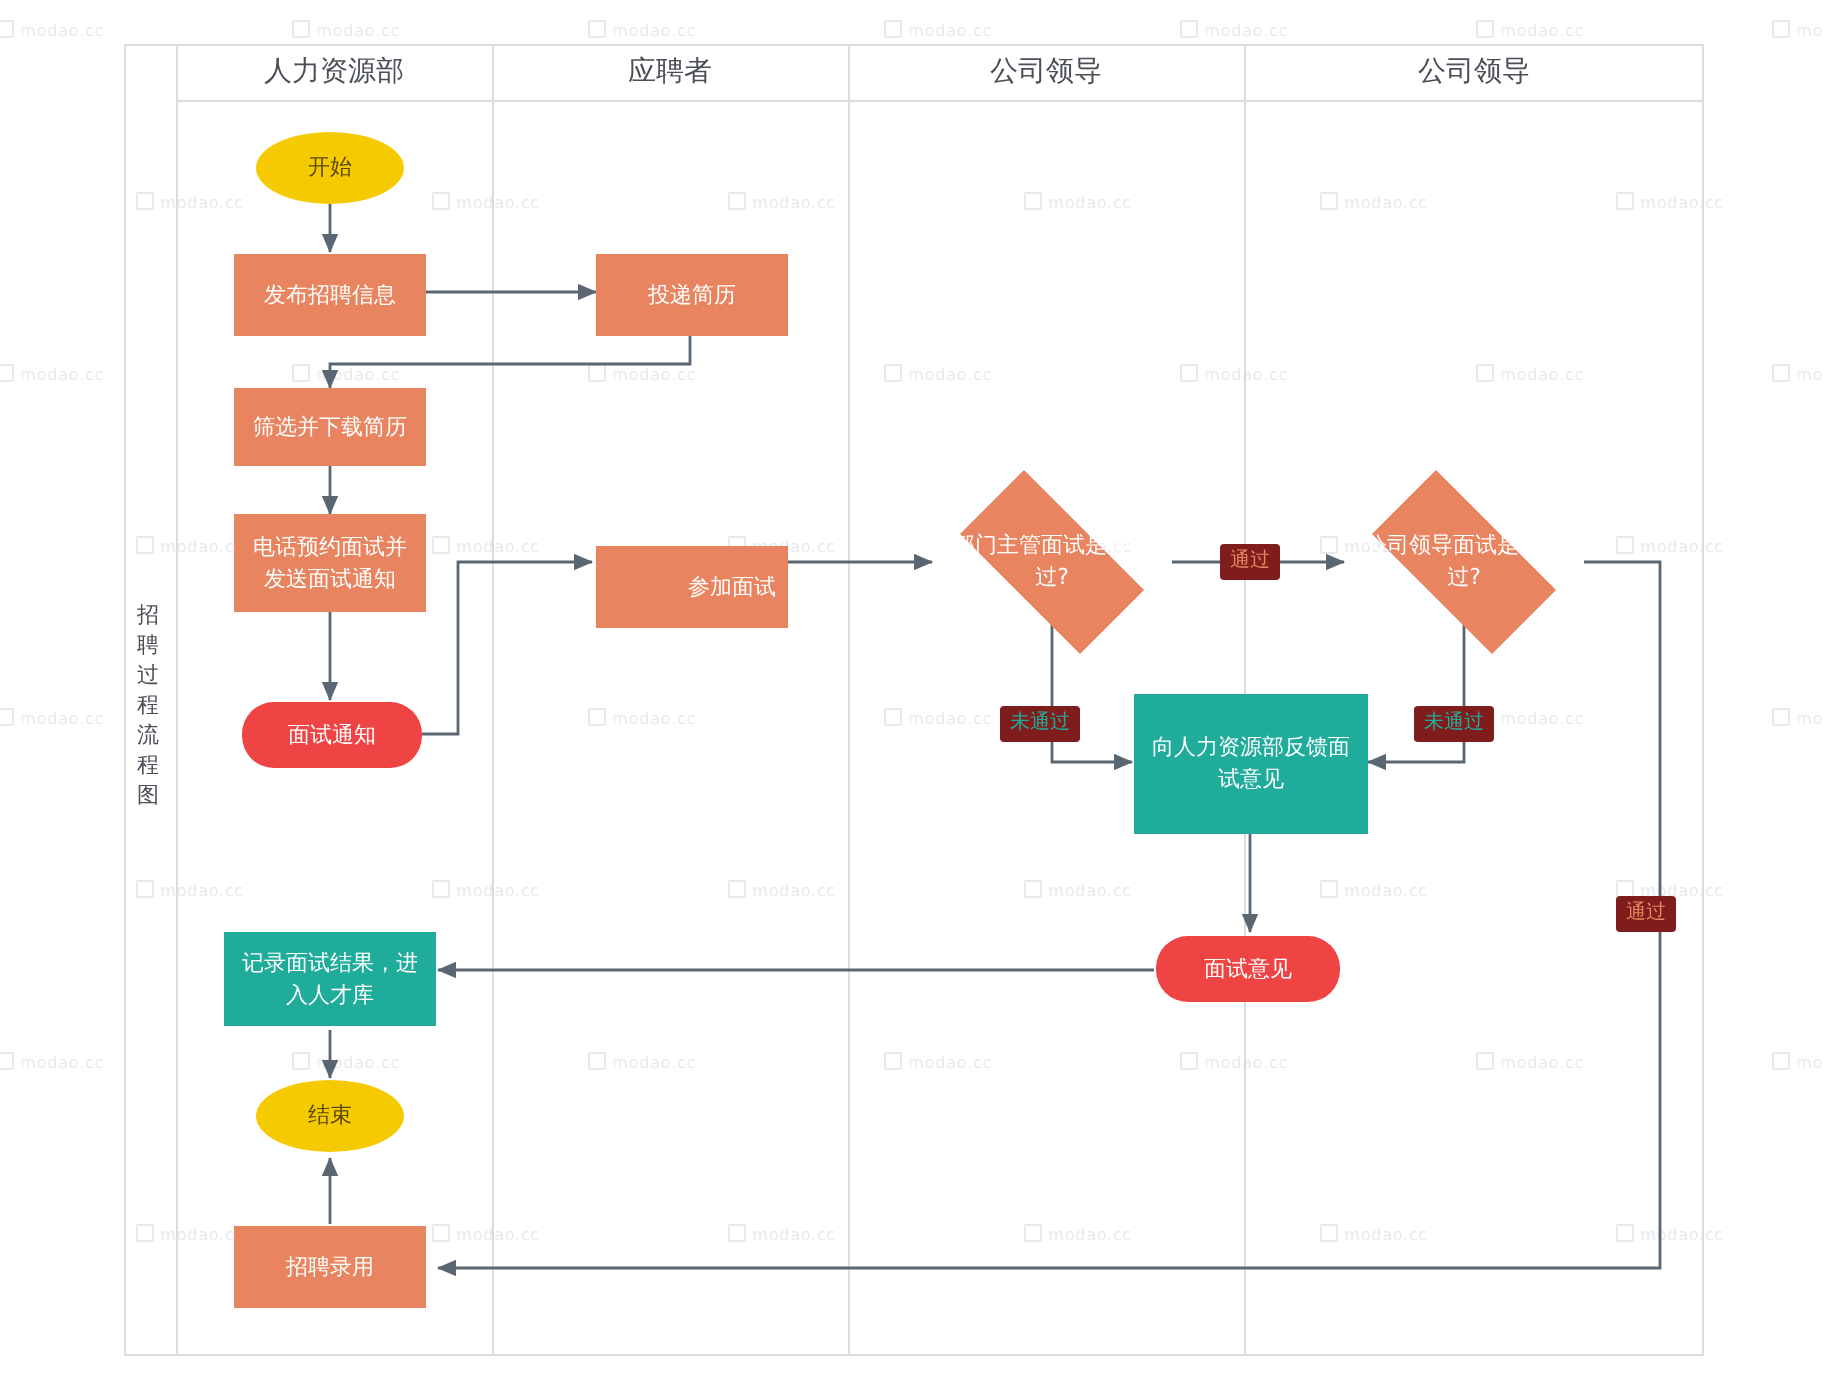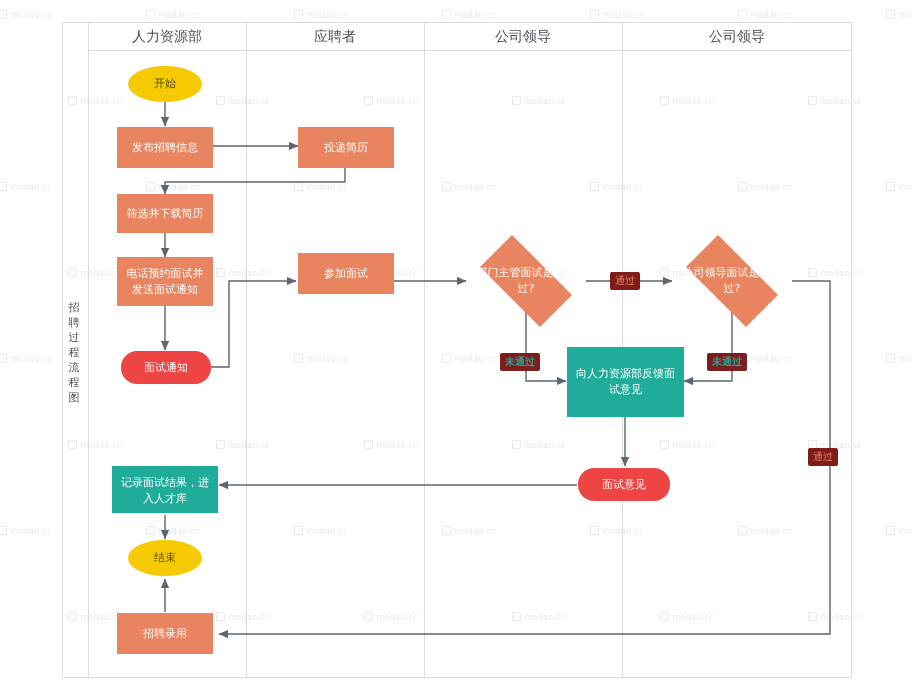--- a/index.html
+++ b/index.html
@@ -104,21 +104,21 @@
   .edge-label {
     position: absolute;
     background: #7f1d1d;
     font-size: 10px;
     line-height: 14px;
     padding: 2px 5px;
     border-radius: 2px;
     white-space: nowrap;
     z-index: 6;
   }
-  .el-green { color: #1fac9a; font-weight: bold; }
+  .el-green { color: #1fac9a; }
   .el-orange { color: #e8845f; }
   svg.edges {
     position: absolute;
     left: 0; top: 0;
     width: 912px; height: 690px;
     z-index: 2;
     pointer-events: none;
   }
 </style>
 </head>
@@ -254,21 +254,21 @@
   </div>
 
   <div class="node n-rect" style="left:117px; top:257px; width:96px; height:49px;">
     <span>电话预约面试并发送面试通知</span>
   </div>
 
   <div class="node n-round" style="left:121px; top:351px; width:90px; height:33px;">
     <span>面试通知</span>
   </div>
 
-  <div class="node n-rect" style="left:298px; top:253px; width:96px; height:41px;">
+  <div class="node n-rect" style="left:298px; top:273px; width:96px; height:41px;justify-content:flex-end;">
     <span>参加面试</span>
   </div>
 
   <div class="node n-diamond" style="left:466px; top:249px; width:120px; height:64px;">
     <div class="dia-bg"></div>
     <span class="dia-label">部门主管面试是否通过?</span>
   </div>
 
   <div class="node n-diamond" style="left:672px; top:249px; width:120px; height:64px;">
     <div class="dia-bg"></div>

